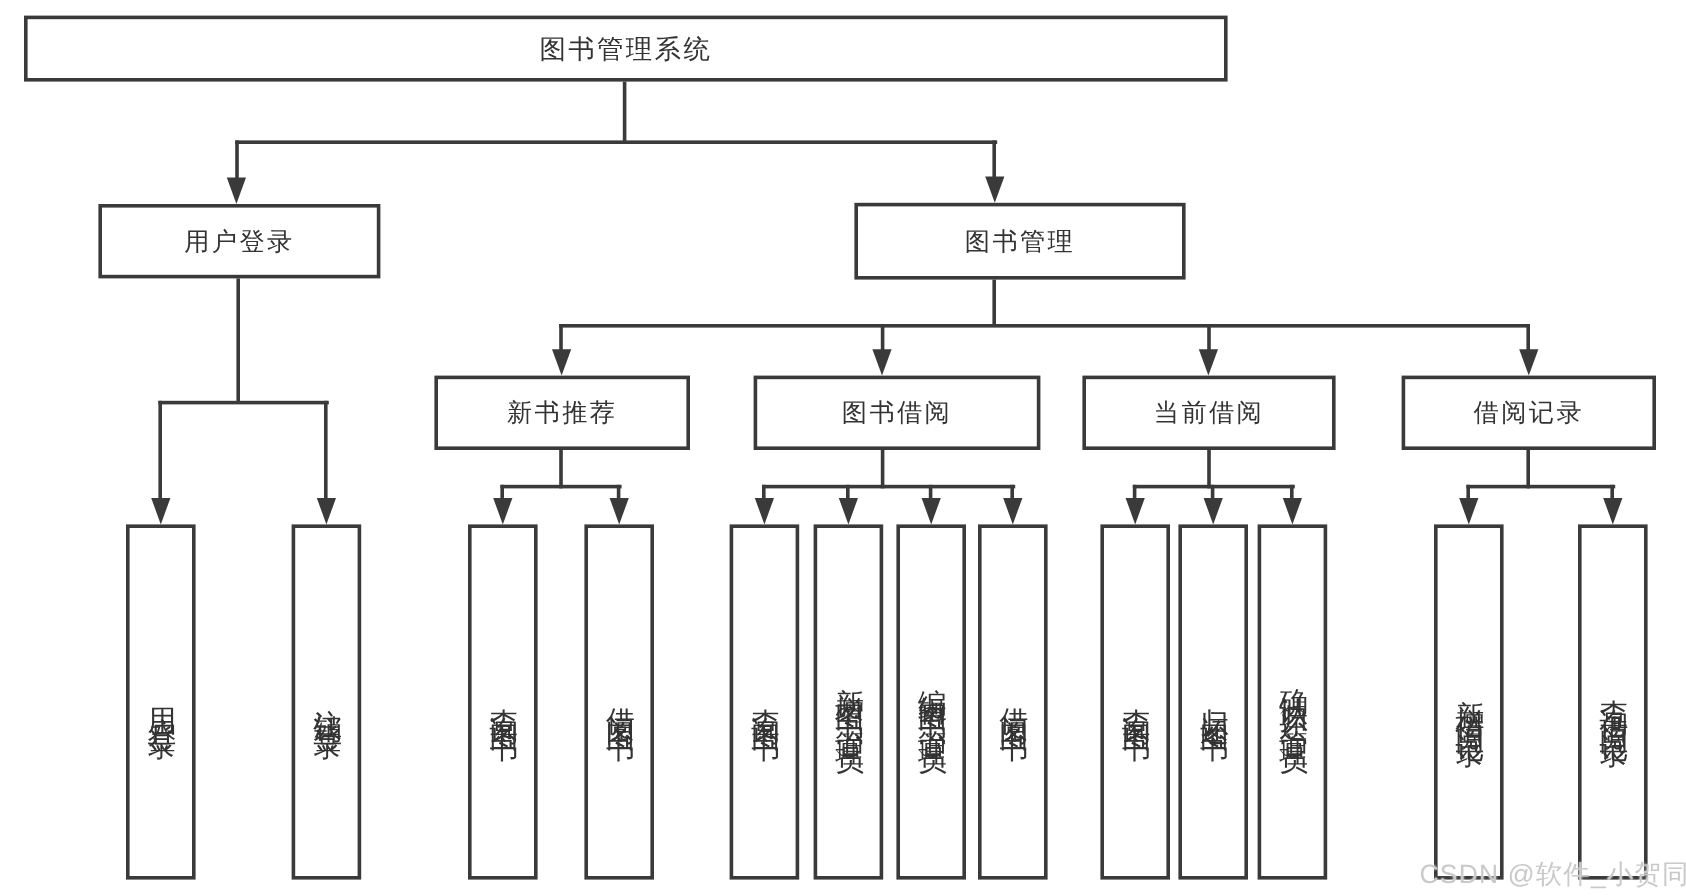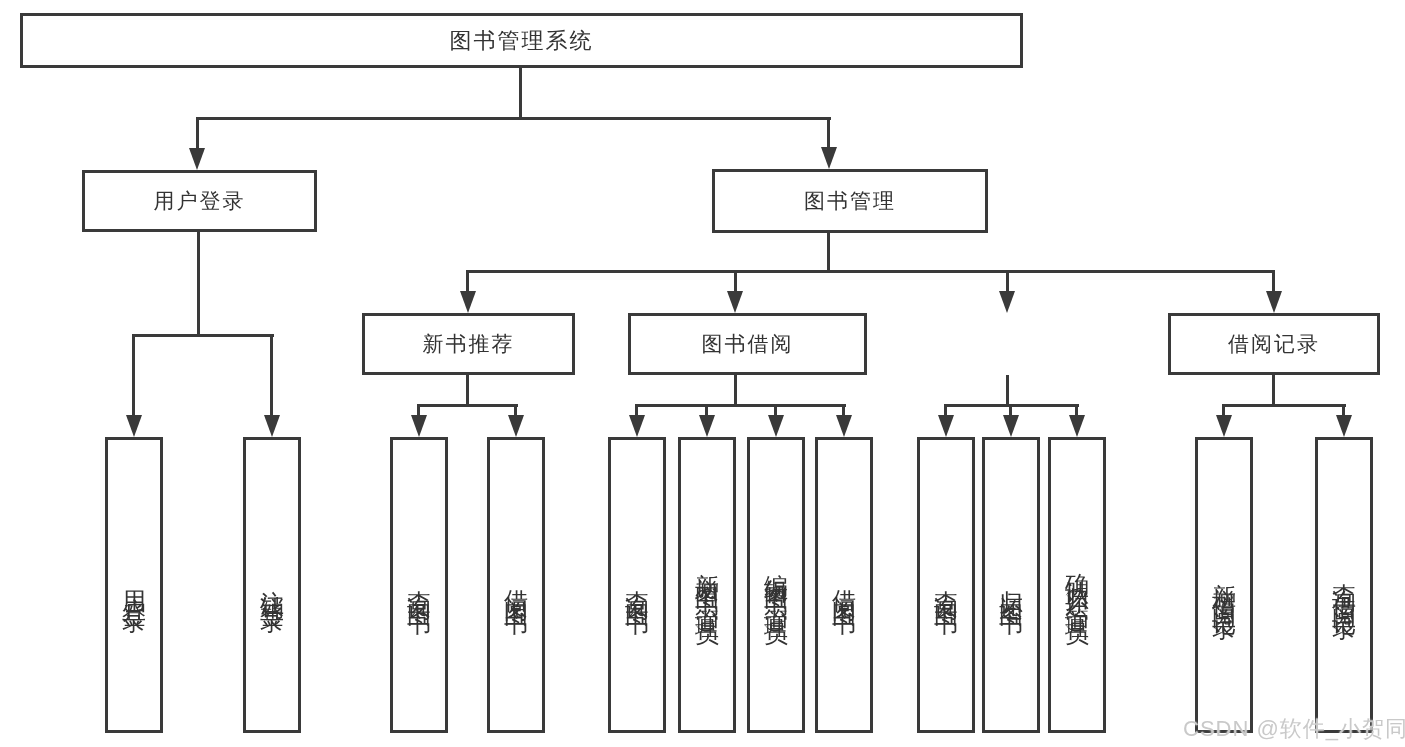--- a/index.html
+++ b/index.html
@@ -102,20 +102,23 @@
   <div class="arrow" style="left:999px; top:291px;"></div>
   <div class="vline" style="left:1272px; top:270px; height:24px;"></div>
   <div class="arrow" style="left:1266px; top:291px;"></div>
 
   <div class="node h-node" style="left:362px; top:313px; width:213px; height:62px;">
     <span>新书推荐</span>
   </div>
   <div class="node h-node" style="left:628px; top:313px; width:239px; height:62px;">
     <span>图书借阅</span>
   </div>
+  <div class="node h-node" style="left:902px; top:313px; width:211px; height:62px;">
+    <span>当前借阅</span>
+  </div>
   <div class="node h-node" style="left:1168px; top:313px; width:212px; height:62px;font-family:Liberation Serif, serif;">
     <span>借阅记录</span>
   </div>
 
   <div class="vline" style="left:466px; top:375px; height:32px;"></div>
   <div class="hline" style="left:417px; top:404px; width:101px;"></div>
   <div class="vline" style="left:417px; top:404px; height:14px;"></div>
   <div class="arrow" style="left:411px; top:415px;"></div>
   <div class="vline" style="left:514px; top:404px; height:14px;"></div>
   <div class="arrow" style="left:508px; top:415px;"></div>

